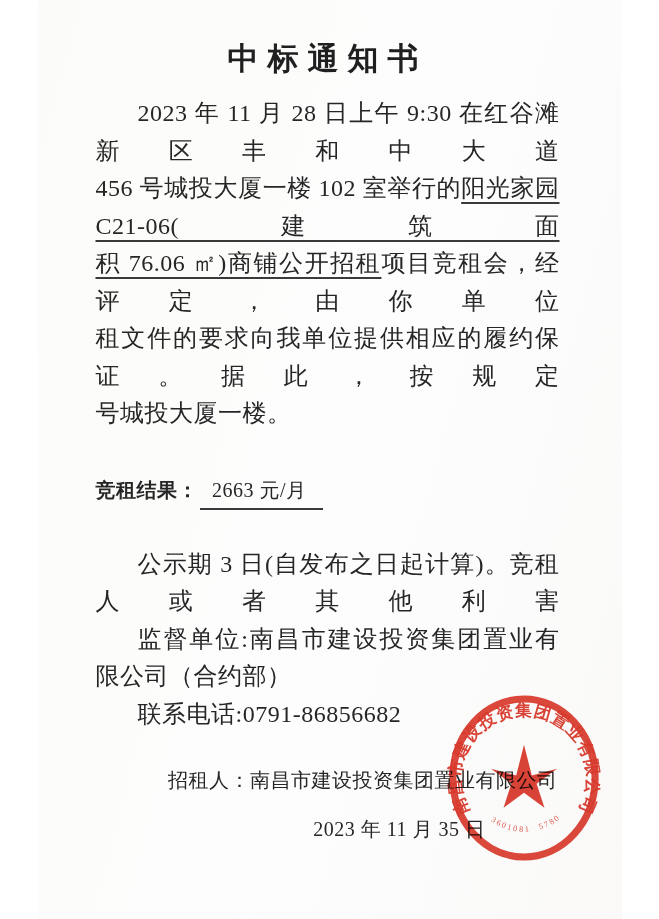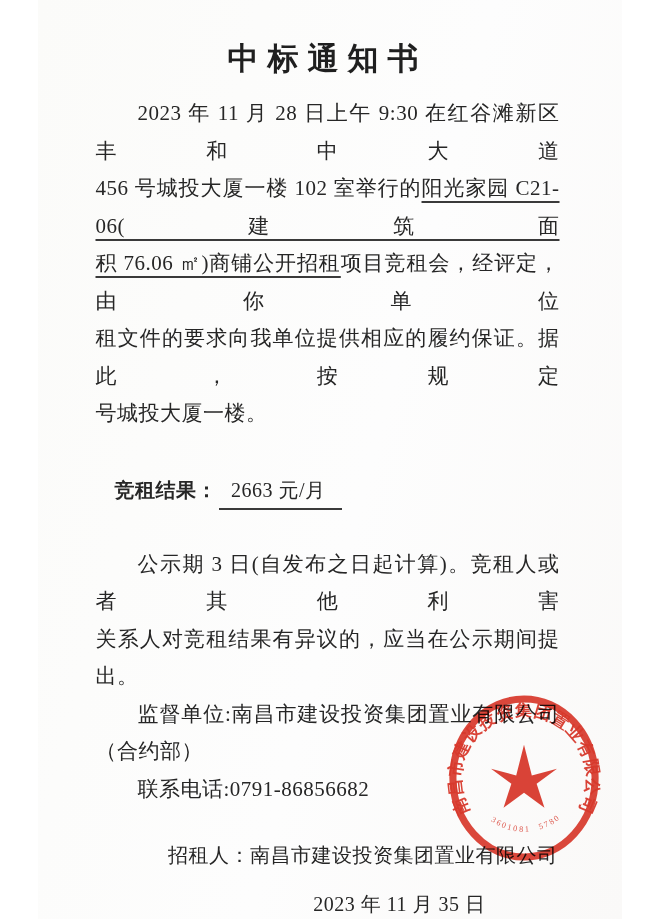--- a/index.html
+++ b/index.html
@@ -25,36 +25,35 @@
   .salutation{
     margin-top:62px;
     font-size:21px;
     font-weight:600;
   }
   .u-name{
     display:inline-block;
     border-bottom:2px solid #3a3a3a;
     padding:0 16px 2px 2px;
   }
-  .para{font-size:21px;line-height:37.5px;letter-spacing:.5px;}
+  .para{font-size:24px;line-height:37.5px;letter-spacing:.5px;}
   .para1{margin-top:15px;}
   .line{text-align:justify;}
   .just{text-align-last:justify;}
   .indent{text-indent:42px;}
   .ul{
     text-decoration:underline;
     text-decoration-thickness:1.6px;
     text-underline-offset:6px;
     text-decoration-color:#3a3a3a;
   }
   .result-line{
     margin-top:44px;
     font-size:20px;
     letter-spacing:.5px;
-    margin-left:19px;
   }
   .result-label{font-weight:700;}
   .result-value{
     display:inline-block;
     border-bottom:2px solid #3a3a3a;
     padding:0 16px 4px 12px;
     margin-left:2px;
   }
   .para2{margin-top:36px;}
   .footer{
@@ -89,21 +88,20 @@
     <div class="line just">租文件的要求向我单位提供相应的履约保证。据此，按规定</div>
     <div class="line">号城投大厦一楼。</div>
   </div>
 
   <div class="result-line">
     <span class="result-label">竞租结果：</span><span class="result-value">2663 元/月</span>
   </div>
 
   <div class="para para2">
     <div class="line just indent">公示期 3 日(自发布之日起计算)。竞租人或者其他利害</div>
-    <div class="line">关系人对竞租结果有异议的，应当在公示期间提出。</div>
     <div class="line indent">监督单位:南昌市建设投资集团置业有限公司（合约部）</div>
     <div class="line indent">联系电话:0791-86856682</div>
   </div>
 
   <div class="footer">
     <div class="lessor-line">招租人：南昌市建设投资集团置业有限公司</div>
     <div class="date-line">2023 年 11 月 35 日</div>
   </div>
 
   <svg class="seal" viewBox="0 0 200 216" xmlns="http://www.w3.org/2000/svg" aria-hidden="true">

